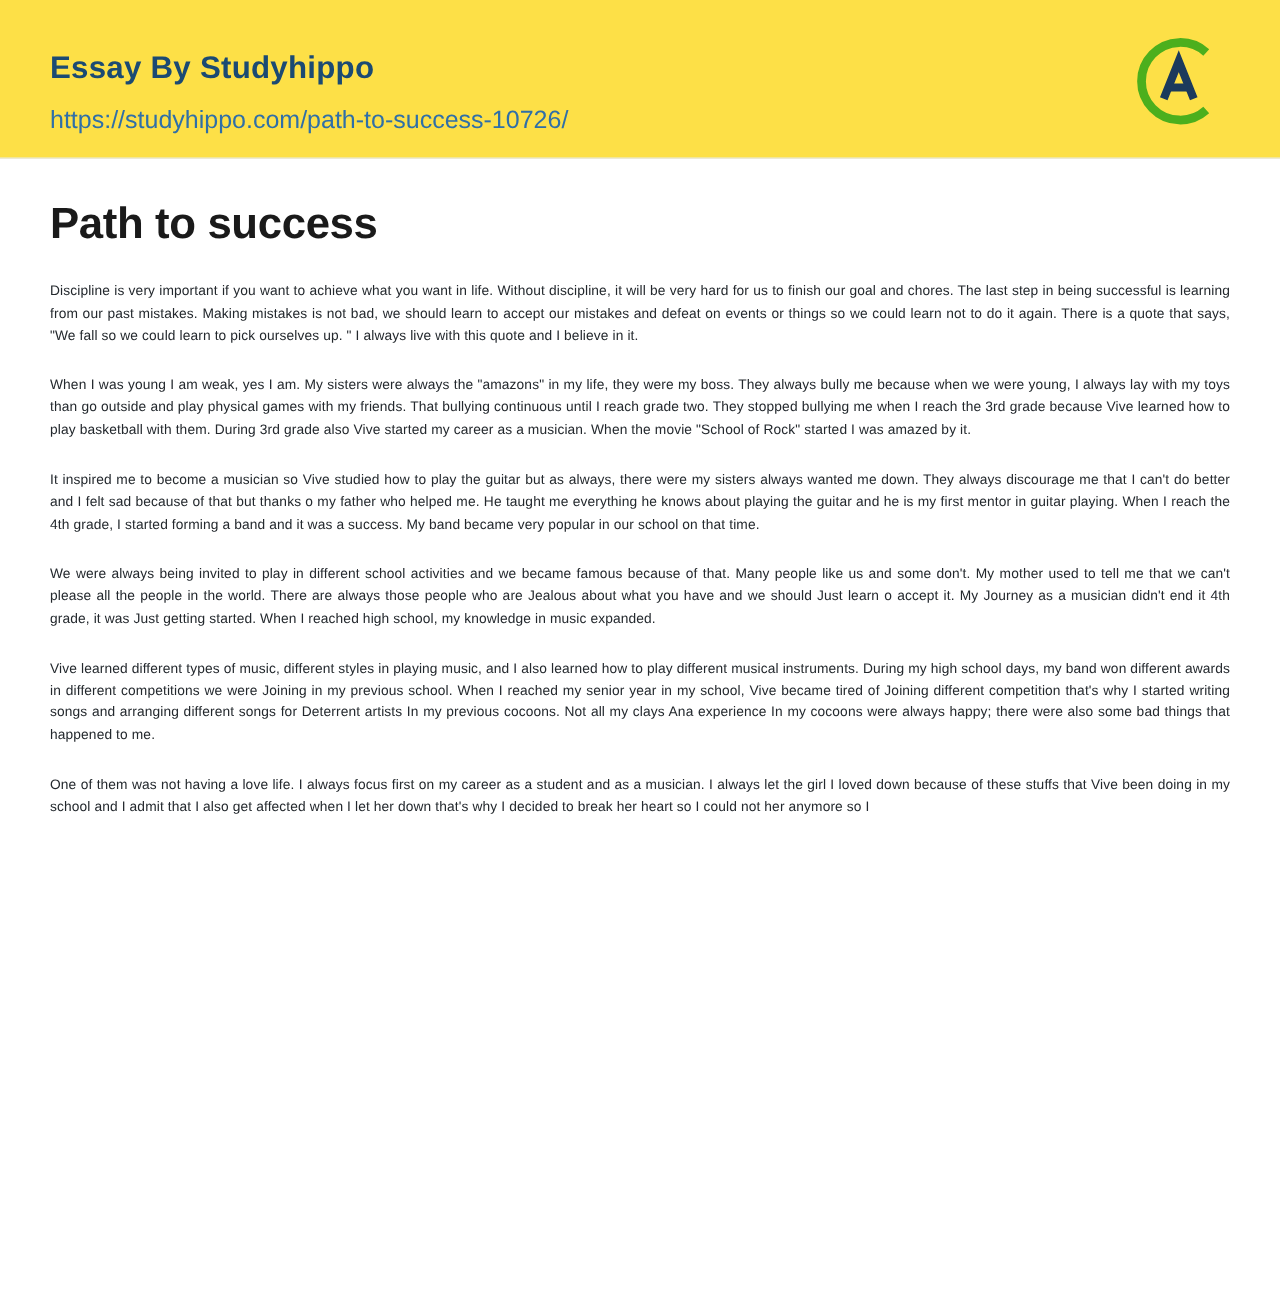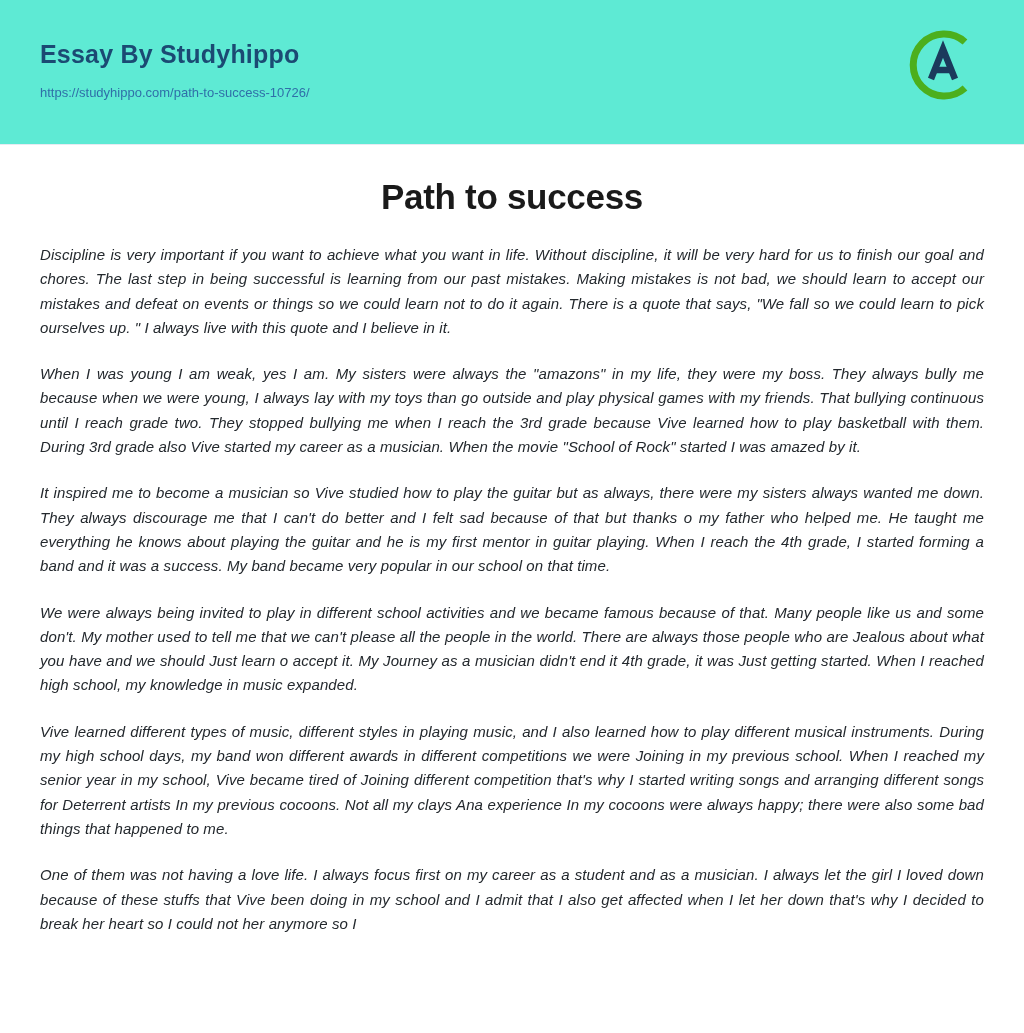--- a/index.html
+++ b/index.html
@@ -10,69 +10,67 @@
     background: #ffffff;
     font-family: "Liberation Sans", sans-serif;
   }
   .page {
     width: 1024px;
     min-height: 1033px;
     background: #ffffff;
     position: relative;
   }
   .header {
-    height: 145px;
-    background: #5eead4;
+    height: 127px;
+    background: #fde047;
     border-bottom: 1px solid #e6ebf2;
     position: relative;
     padding: 0 60px;
   }
   .brand-title {
     position: absolute;
     left: 40px;
     top: 40px;
     font-size: 25px;
     font-weight: bold;
     color: #1b4a73;
     letter-spacing: 0.2px;
   }
   .brand-url {
     position: absolute;
     left: 40px;
     top: 85px;
-    font-size: 13px;
+    font-size: 20px;
     color: #2f6fa8;
     text-decoration: none;
   }
   .logo-wrap {
     position: absolute;
     right: 42px;
     top: 26px;
     width: 78px;
     height: 78px;
   }
   .content {
     padding: 32px 40px 20px 40px;
   }
   h1.doc-title {
     font-size: 35px;
     font-weight: bold;
     color: #1a1a1a;
     margin: 0 0 26px 0;
     letter-spacing: -0.3px;
-    text-align: center;
   }
   p.para {
-    font-size: 15px;
+    font-size: 11px;
     line-height: 1.62;
     color: #23282d;
     margin: 0 0 22px 0;
     text-align: justify;
     letter-spacing: 0.1px;
-    font-style: italic;
   }
   p.para:last-child { margin-bottom: 15px; }
 </style>
 </head>
 <body>
 
 <div class="page">
 
   <div class="header">
     <div class="brand-title">Essay By Studyhippo</div>

